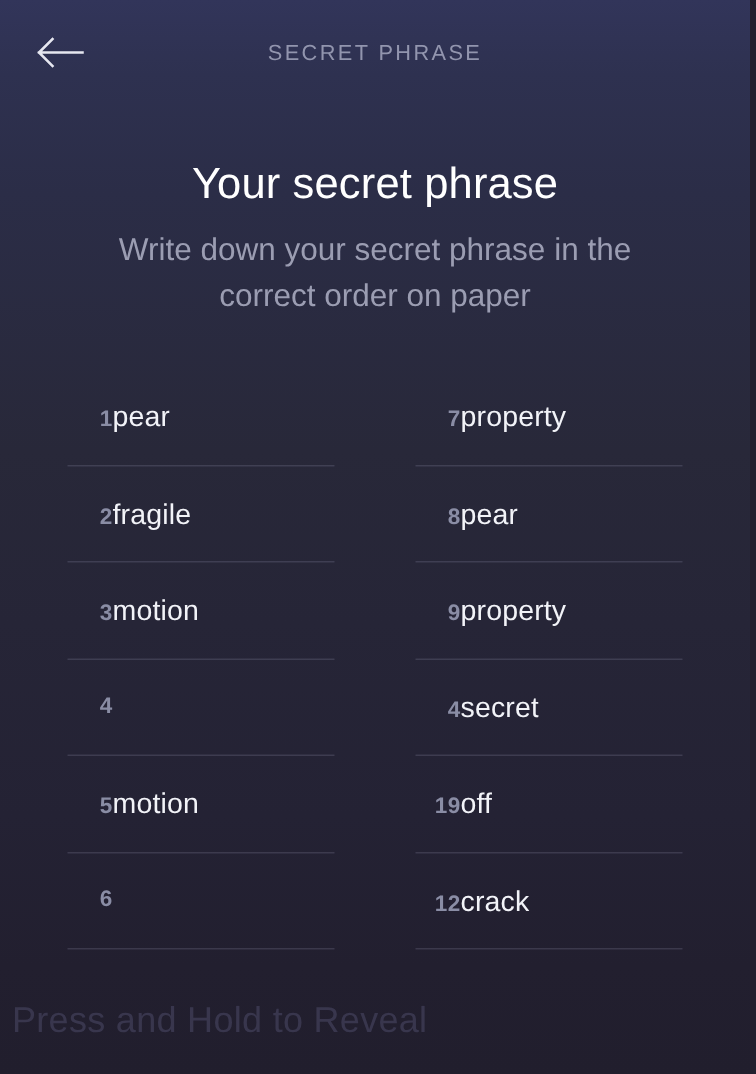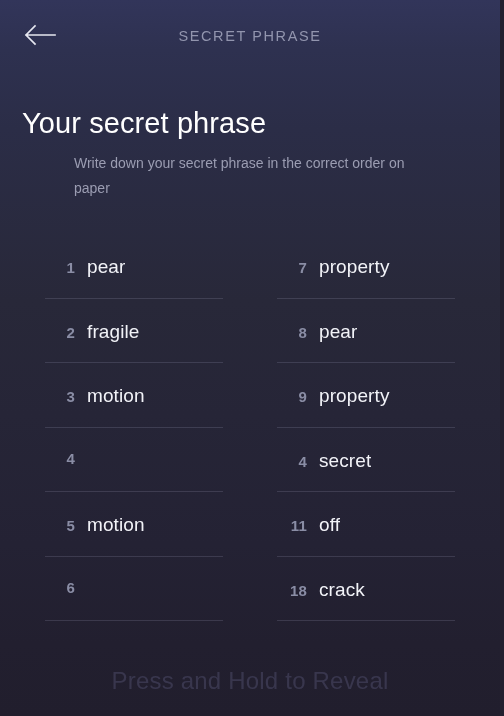--- a/index.html
+++ b/index.html
@@ -59,34 +59,35 @@
     color: #9295ae;
     font-size: 14.5px;
     letter-spacing: 1.6px;
     font-weight: 400;
     -webkit-font-smoothing: antialiased;
   }
 
   
   .title-block {
     margin-top: 34px;
+    text-align: center;
     padding: 0 22px;
   }
   .page-title {
     color: #ffffff;
     font-size: 29px;
     font-weight: 400;
     line-height: 36px;
     margin: 0;
     letter-spacing: 0.1px;
   }
   .page-subtitle {
     color: #9b9db2;
-    font-size: 14px;
-    line-height: 25px;
+    font-size: 21px;
+    line-height: 31px;
     margin: 10px auto 0;
     max-width: 352px;
     font-weight: 400;
   }
 
   
   .phrase-grid {
     margin-top: 33px;
     padding: 0 45px;
     display: flex;
@@ -107,37 +108,36 @@
   .row-index {
     width: 30px;
     flex: 0 0 30px;
     text-align: right;
     color: #8a8da5;
     font-size: 15px;
     font-weight: 700;
     letter-spacing: 0.2px;
   }
   .row-word {
-    margin-left: 12px;
     color: #f2f3f8;
     font-size: 19px;
     font-weight: 400;
     letter-spacing: 0.1px;
     white-space: nowrap;
     overflow: hidden;
     text-overflow: ellipsis;
   }
 
   
   .reveal-hint {
     position: absolute;
-    left: 0;
+    left: 8px;
     right: 0;
     bottom: 21px;
-    text-align: center;
+    text-align: left;
     color: rgba(150, 150, 205, 0.20);
     font-size: 24px;
     font-weight: 400;
     letter-spacing: 0.2px;
     cursor: pointer;
     user-select: none;
   }
 </style>
 </head>
 <body>
@@ -197,25 +197,25 @@
       </div>
       <div class="phrase-row">
         <span class="row-index">9</span>
         <span class="row-word">property</span>
       </div>
       <div class="phrase-row">
         <span class="row-index">4</span>
         <span class="row-word">secret</span>
       </div>
       <div class="phrase-row">
-        <span class="row-index">11</span>
+        <span class="row-index">19</span>
         <span class="row-word">off</span>
       </div>
       <div class="phrase-row">
-        <span class="row-index">18</span>
+        <span class="row-index">12</span>
         <span class="row-word">crack</span>
       </div>
     </div>
   </div>
 
   <div class="reveal-hint">Press and Hold to Reveal</div>
 
 </div>
 
 </body></html>

